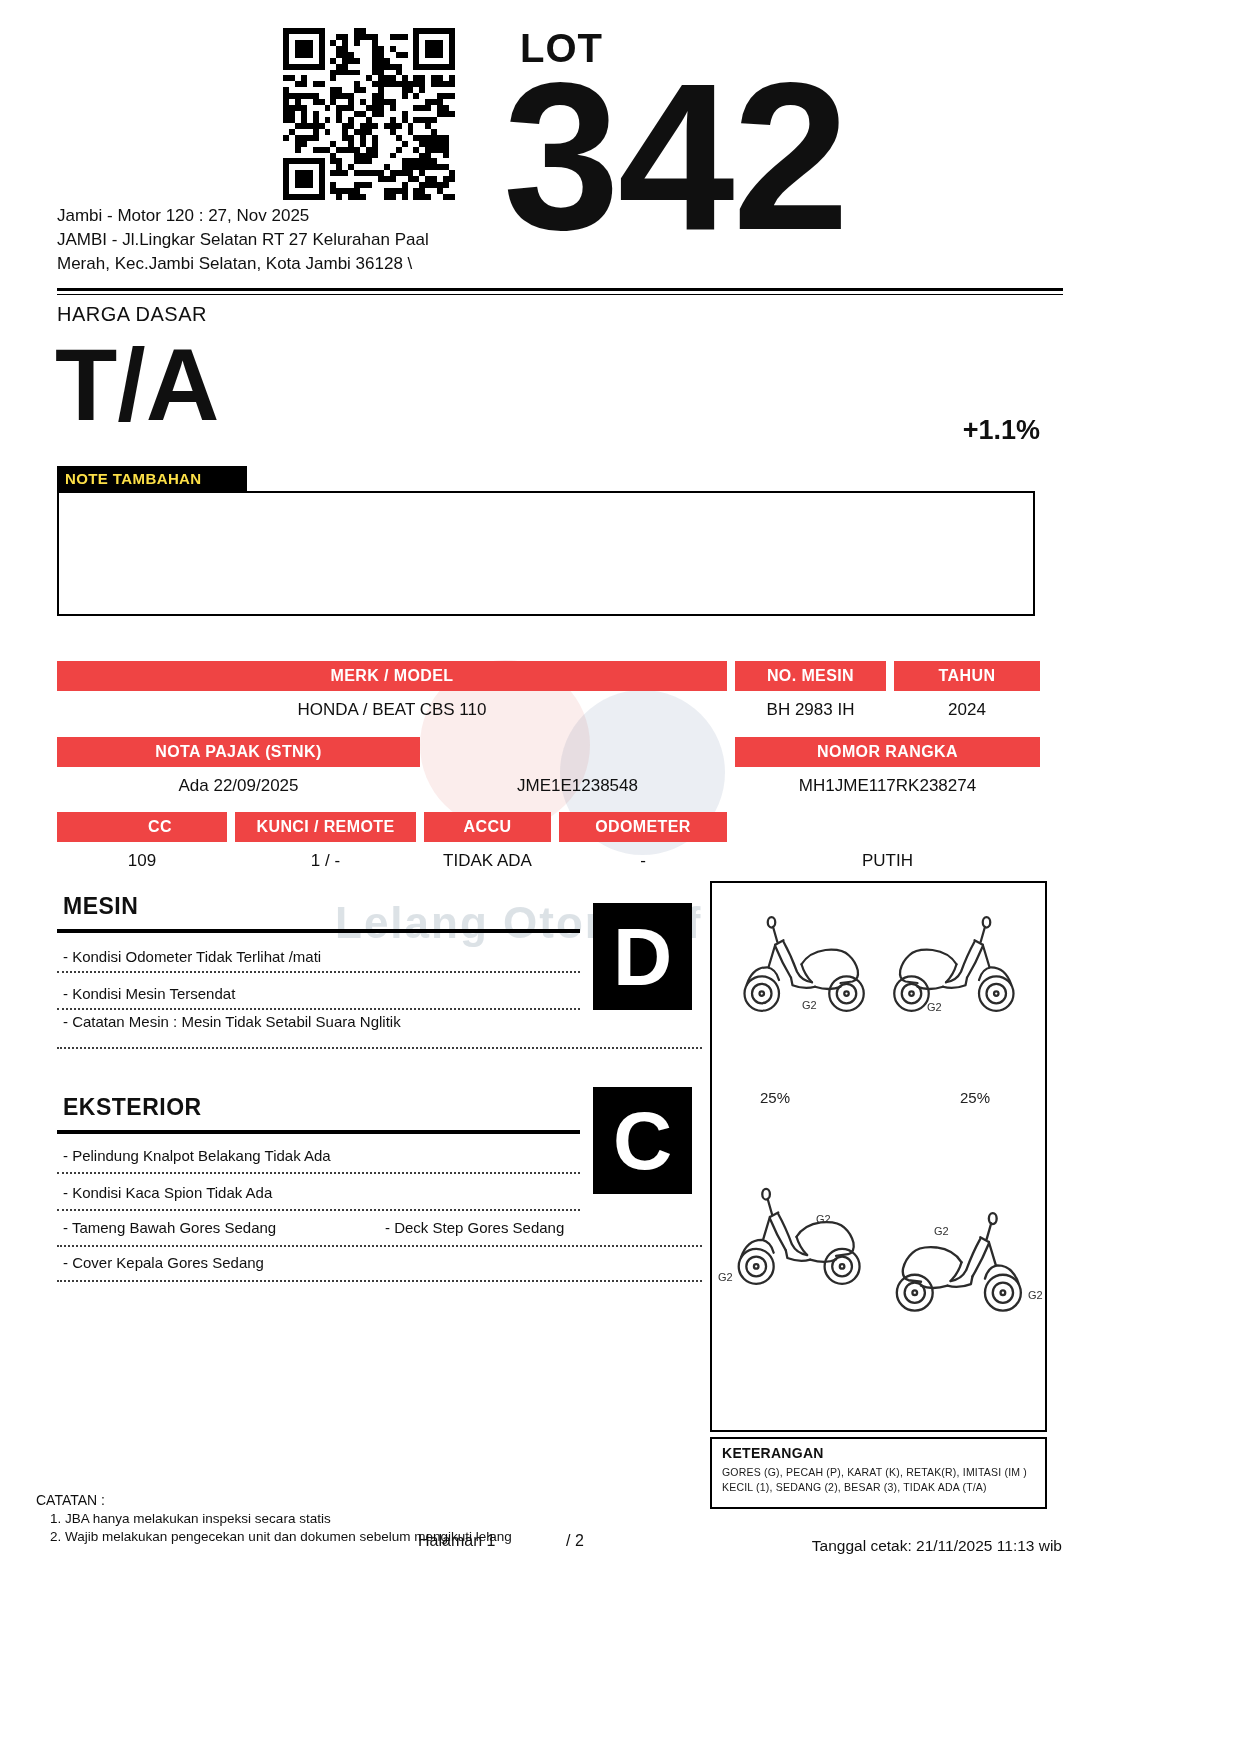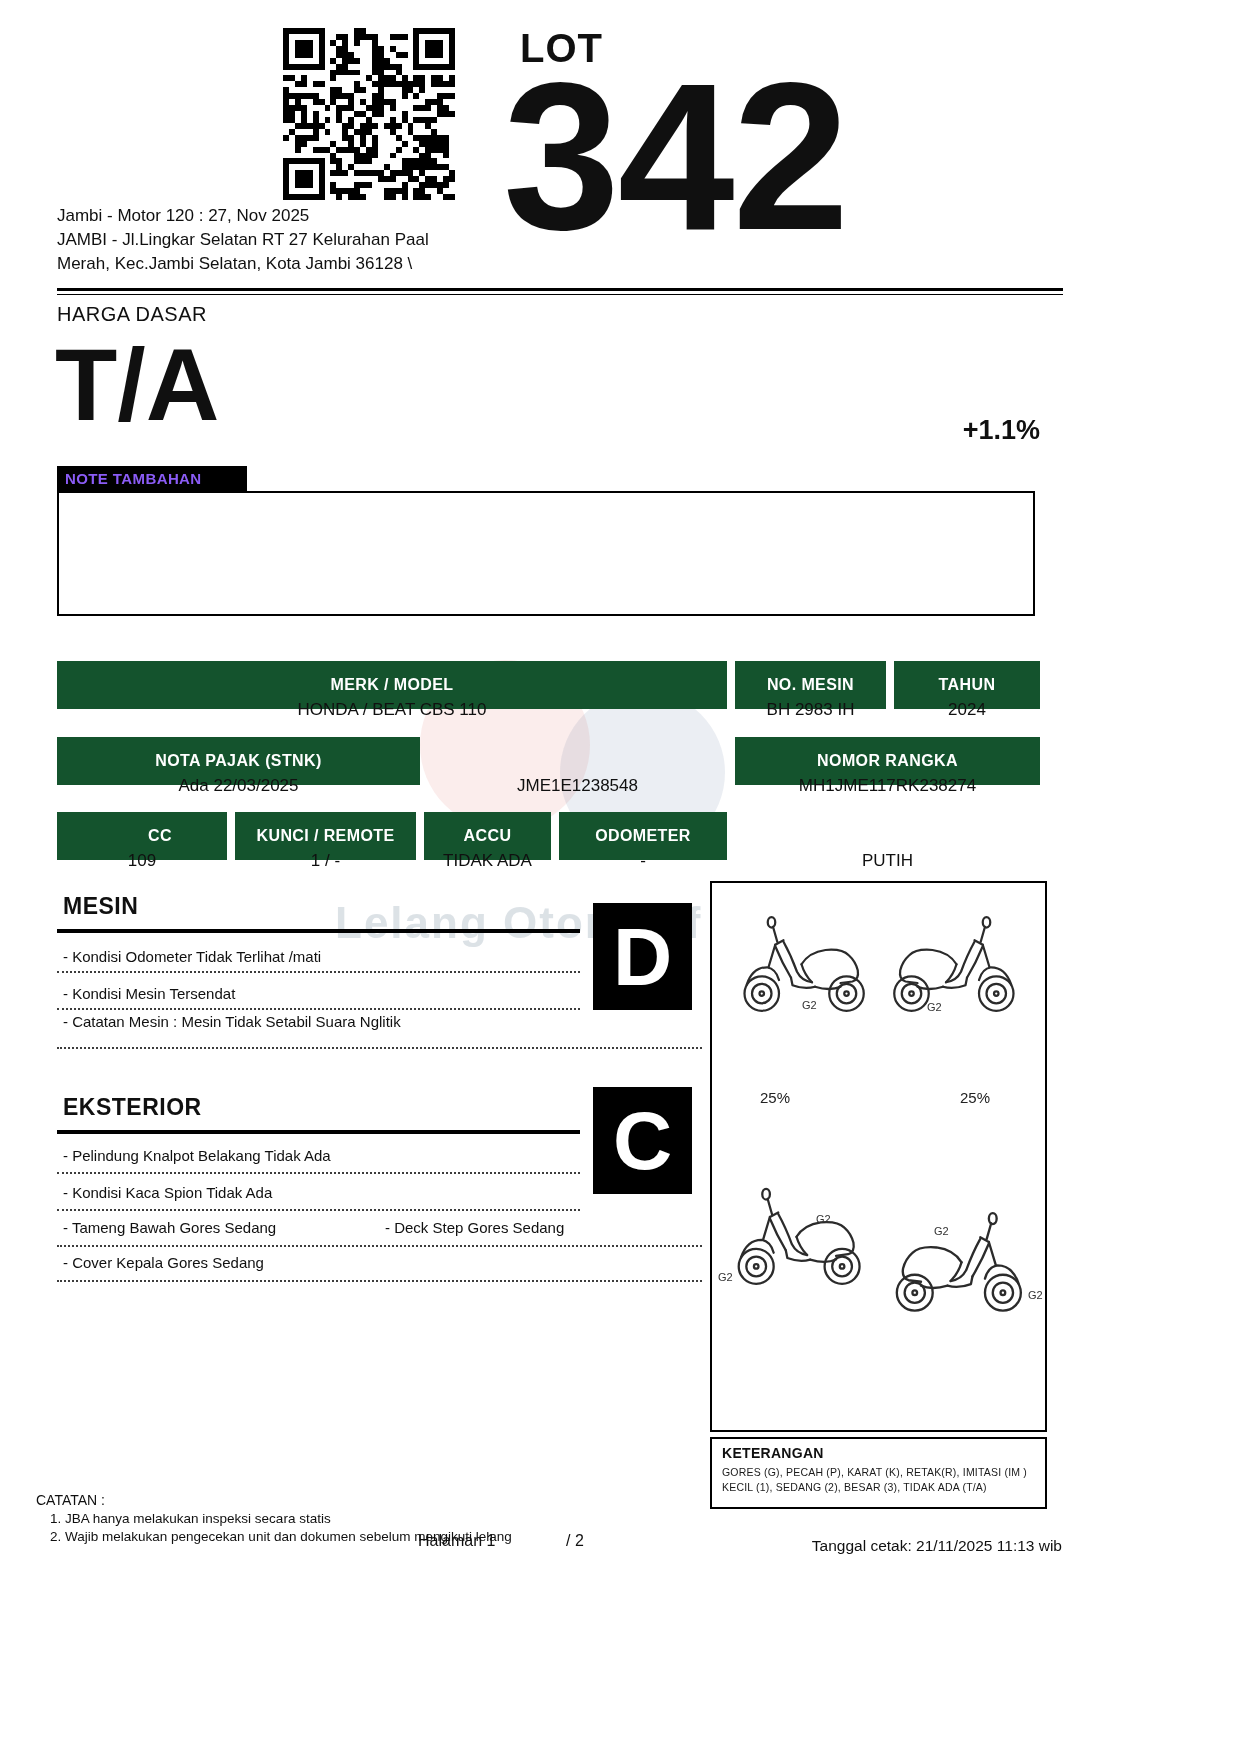--- a/index.html
+++ b/index.html
@@ -22,25 +22,25 @@
   .addr1 { position:absolute; left:57px; top:230px; font-size:17px; }
   .addr2 { position:absolute; left:57px; top:254px; font-size:17px; }
   .top-rule { position:absolute; left:57px; top:288px; width:1006px; height:7px; border-top:3.5px solid #000; border-bottom:1.5px solid #000; }
 
   
   .price-label { position:absolute; left:57px; top:303px; font-size:20px; letter-spacing:.5px; }
   .price-value { position:absolute; left:55px; top:334px; font-size:102px; font-weight:bold; line-height:1; }
   .price-increment { position:absolute; left:840px; top:415px; width:200px; text-align:right; font-size:27px; font-weight:bold; }
 
   
-  .note-label { position:absolute; left:57px; top:466px; width:190px; height:25px; background:#000; color:#8b5cf6; font-size:15px; font-weight:bold; line-height:25px; padding-left:8px; letter-spacing:.4px; }
+  .note-label { position:absolute; left:57px; top:466px; width:190px; height:25px; background:#000; color:#fde047; font-size:15px; font-weight:bold; line-height:25px; padding-left:8px; letter-spacing:.4px; }
   .note-box { position:absolute; left:57px; top:491px; width:978px; height:125px; border:2px solid #000; background:#fff; }
 
   
-  .hdr-cell { position:absolute; height:48px; background:#14532d; color:#fff; font-weight:bold; font-size:16px; display:flex; align-items:center; justify-content:center; letter-spacing:.4px; }
+  .hdr-cell { position:absolute; height:30px; background:#ef4444; color:#fff; font-weight:bold; font-size:16px; display:flex; align-items:center; justify-content:center; letter-spacing:.4px; }
   .val-cell { position:absolute; height:28px; font-size:17px; display:flex; align-items:center; justify-content:center; }
   .h-merk  { left:57px;  top:661px; width:670px; }
   .h-pol   { left:735px; top:661px; width:151px; }
   .h-tahun { left:894px; top:661px; width:146px; }
   .v-merk  { left:57px;  top:696px; width:670px; }
   .v-pol   { left:735px; top:696px; width:151px; }
   .v-tahun { left:894px; top:696px; width:146px; }
   .h-pajak  { left:57px;  top:737px; width:363px; }
   .h-mesin  { left:428px; top:737px; width:299px; }
   .h-rangka { left:735px; top:737px; width:305px; }
@@ -512,21 +512,21 @@
 
   <div class="hdr-cell h-merk">MERK / MODEL</div>
   <div class="hdr-cell h-pol">NO. MESIN</div>
   <div class="hdr-cell h-tahun">TAHUN</div>
   <div class="val-cell v-merk">HONDA / BEAT CBS 110</div>
   <div class="val-cell v-pol">BH 2983 IH</div>
   <div class="val-cell v-tahun">2024</div>
 
   <div class="hdr-cell h-pajak">NOTA PAJAK (STNK)</div>
   <div class="hdr-cell h-rangka">NOMOR RANGKA</div>
-  <div class="val-cell v-pajak">Ada 22/03/2025</div>
+  <div class="val-cell v-pajak">Ada 22/09/2025</div>
   <div class="val-cell v-mesin">JME1E1238548</div>
   <div class="val-cell v-rangka">MH1JME117RK238274</div>
 
   <div class="hdr-cell h-cc">CC</div>
   <div class="hdr-cell h-kunci">KUNCI / REMOTE</div>
   <div class="hdr-cell h-accu">ACCU</div>
   <div class="hdr-cell h-odo">ODOMETER</div>
   <div class="val-cell v-cc">109</div>
   <div class="val-cell v-kunci">1 / -</div>
   <div class="val-cell v-accu">TIDAK ADA</div>

